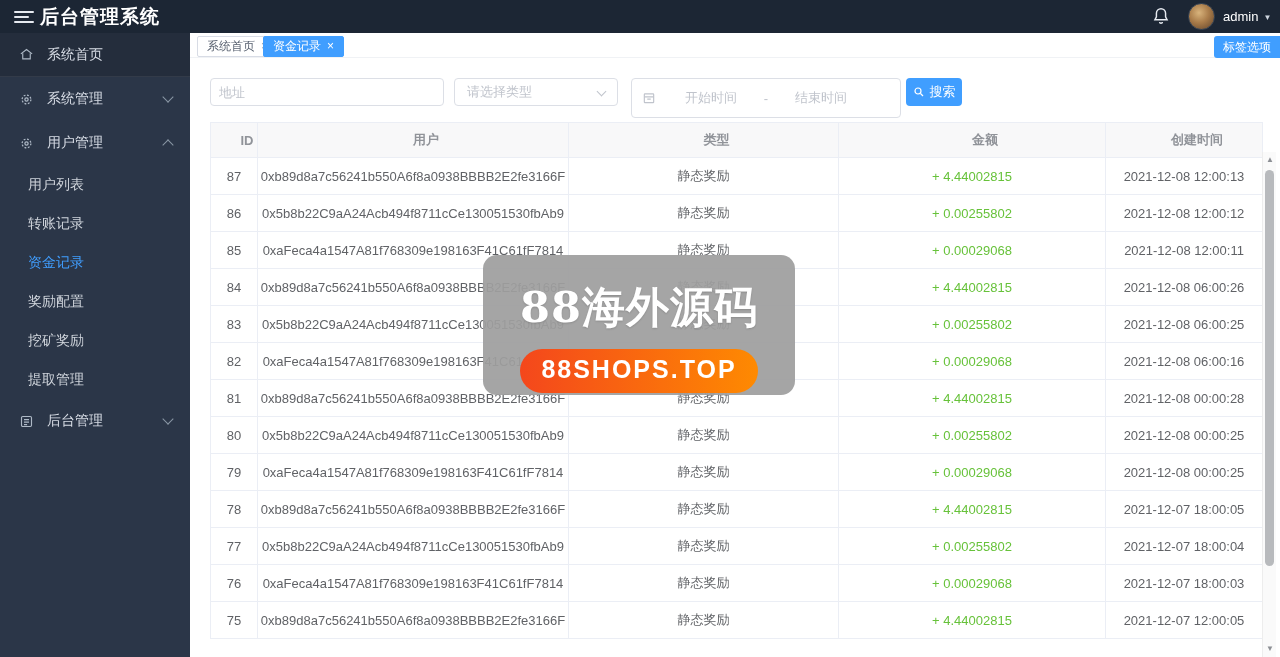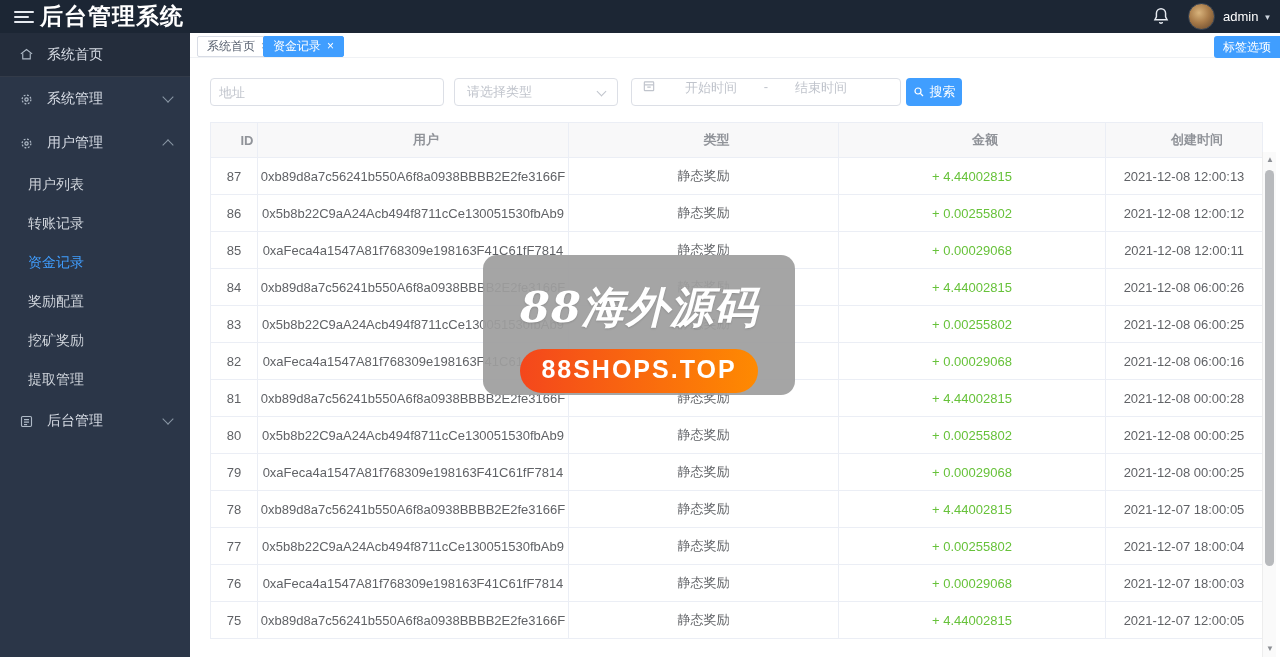--- a/index.html
+++ b/index.html
@@ -4,21 +4,21 @@
 <style>
   * { margin:0; padding:0; box-sizing:border-box; }
   html,body { width:1280px; height:657px; overflow:hidden; }
   body { font-family:"Liberation Sans", sans-serif; background:#fff; position:relative; }
 
   
   .app-header { position:absolute; left:0; top:0; width:1280px; height:33px; background:#1c2634; z-index:30; }
   .hamburger { position:absolute; left:14px; top:8px; width:20px; height:16px; cursor:pointer; }
   .hamburger i { display:block; height:2px; background:#e6eaf0; margin:3px 0; border-radius:1px; }
   .hamburger i:nth-child(2){ width:15px; }
-  .app-title { position:absolute; left:40px; top:0; height:33px; line-height:33px; color:#ffffff; font-size:23px; font-weight:bold; letter-spacing:1px; }
+  .app-title { position:absolute; left:40px; top:0; height:33px; line-height:33px; color:#ffffff; font-size:19px; font-weight:bold; letter-spacing:1px; }
   .bell-wrap { position:absolute; left:1150px; top:5px; width:22px; height:22px; cursor:pointer; }
   .avatar { position:absolute; left:1188px; top:3px; width:27px; height:27px; border-radius:50%; background:radial-gradient(circle at 40% 35%, #d8b37c 0%, #a97c4a 45%, #5f422a 100%); border:1px solid #3a4656; cursor:pointer; }
   .admin-box { position:absolute; left:1223px; top:0; height:33px; line-height:33px; color:#ffffff; font-size:13px; cursor:pointer; }
   .admin-caret { font-size:8px; color:#cfd6df; margin-left:5px; vertical-align:1px; }
 
   
   .sidebar { position:absolute; left:0; top:33px; width:190px; height:624px; background:#2b3648; z-index:20; }
   .side-item { display:flex; align-items:center; height:44px; padding-left:18px; color:#d8dde6; font-size:14px; cursor:pointer; position:relative; }
   .side-item--first { background:rgba(0,0,0,0.16); border-bottom:1px solid rgba(255,255,255,0.07); }
   .side-item .mi { width:16px; height:16px; margin-right:13px; display:inline-flex; align-items:center; justify-content:center; color:#aeb9c6; }
@@ -39,21 +39,21 @@
   .tab-options { position:absolute; right:0; top:3px; height:22px; line-height:22px; background:#409eff; color:#fff; font-size:12px; padding:0 9px; border-radius:3px 0 0 3px; cursor:pointer; }
 
   .content { position:relative; height:599px; background:#fff; }
 
   
   .filters { position:absolute; left:20px; top:20px; height:28px; }
   .f-input { position:absolute; left:0; top:0; width:234px; height:28px; border:1px solid #dcdfe6; border-radius:4px; padding:0 8px; font-size:13px; color:#606266; font-family:"Liberation Sans",sans-serif; outline:none; }
   .f-input::placeholder { color:#c0c4cc; }
   .f-select { position:absolute; left:244px; top:0; width:164px; height:28px; border:1px solid #dcdfe6; border-radius:4px; padding:0 12px; font-size:13px; color:#c0c4cc; line-height:26px; cursor:pointer; }
   .f-select .chev2 { position:absolute; right:12px; top:9px; width:7px; height:7px; border-right:1.4px solid #c0c4cc; border-bottom:1.4px solid #c0c4cc; transform:rotate(45deg); }
-  .f-dates { position:absolute; left:421px; top:0; width:270px; height:28px; border:1px solid #dcdfe6; border-radius:4px; display:flex; align-items:flex-start; font-size:13px; color:#c0c4cc; cursor:pointer; }
+  .f-dates { position:absolute; left:421px; top:0; width:270px; height:40px; border:1px solid #dcdfe6; border-radius:4px; display:flex; align-items:center; font-size:13px; color:#c0c4cc; cursor:pointer; }
   .f-dates .cal { margin:0 10px 0 10px; display:inline-flex; }
   .f-dates .ph { width:90px; text-align:center; }
   .f-dates .sep { width:20px; text-align:center; color:#c0c4cc; }
   .f-search { position:absolute; left:696px; top:0; height:28px; width:56px; background:#409eff; border:none; border-radius:4px; color:#fff; font-size:13px; cursor:pointer; display:inline-flex; align-items:center; justify-content:center; gap:5px; font-family:"Liberation Sans",sans-serif; }
 
   
   .table-wrap { position:absolute; left:20px; top:64px; width:1052px; }
   table { width:1052px; border-collapse:collapse; table-layout:fixed; }
   th { height:35px; background:#f8f8f9; color:#909399; font-size:13px; font-weight:bold; border:1px solid #ebeef5; text-align:center;padding-left:26px; }
   td { height:37px; color:#606266; font-size:13px; border:1px solid #ebeef5; text-align:center; background:#fff; white-space:nowrap; overflow:hidden; }
@@ -62,21 +62,21 @@
 
   
   .vscroll { position:absolute; left:1262px; top:152px; width:14px; height:505px; background:#fafafa; border-left:1px solid #ededed; z-index:25; }
   .vscroll .arr { position:absolute; left:0; width:14px; height:12px; color:#8d9095; font-size:8px; text-align:center; line-height:12px; cursor:pointer; }
   .vscroll .arr--up { top:2px; }
   .vscroll .arr--down { bottom:2px; }
   .vscroll .thumb { position:absolute; left:2px; top:18px; width:9px; height:396px; background:#b8babd; border-radius:5px; cursor:pointer; }
 
   
   .watermark { position:absolute; left:483px; top:255px; width:312px; height:140px; background:rgba(158,158,158,0.93); border-radius:14px; z-index:40; text-align:center; }
-  .wm-title { margin-top:24px; color:#ffffff; font-size:43px; font-weight:bold; font-family:"DejaVu Serif", serif; letter-spacing:1px; text-shadow:0 1px 2px rgba(0,0,0,0.15);font-style:italic; }
+  .wm-title { margin-top:24px; color:#ffffff; font-size:43px; font-weight:bold; font-family:"DejaVu Serif", serif; letter-spacing:1px; text-shadow:0 1px 2px rgba(0,0,0,0.15); }
   .wm-badge { margin:12px auto 0; width:238px; height:44px; line-height:40px; border-radius:22px; background:linear-gradient(90deg,#f4471c 0%,#fe8a01 100%); color:#ffffff; font-size:25px; font-weight:800; letter-spacing:2px; font-family:"Liberation Sans",sans-serif; }
 
   svg { display:block; }
 </style>
 </head>
 <body>
 
 <div class="app-header">
   <div class="hamburger">
       <i></i>

